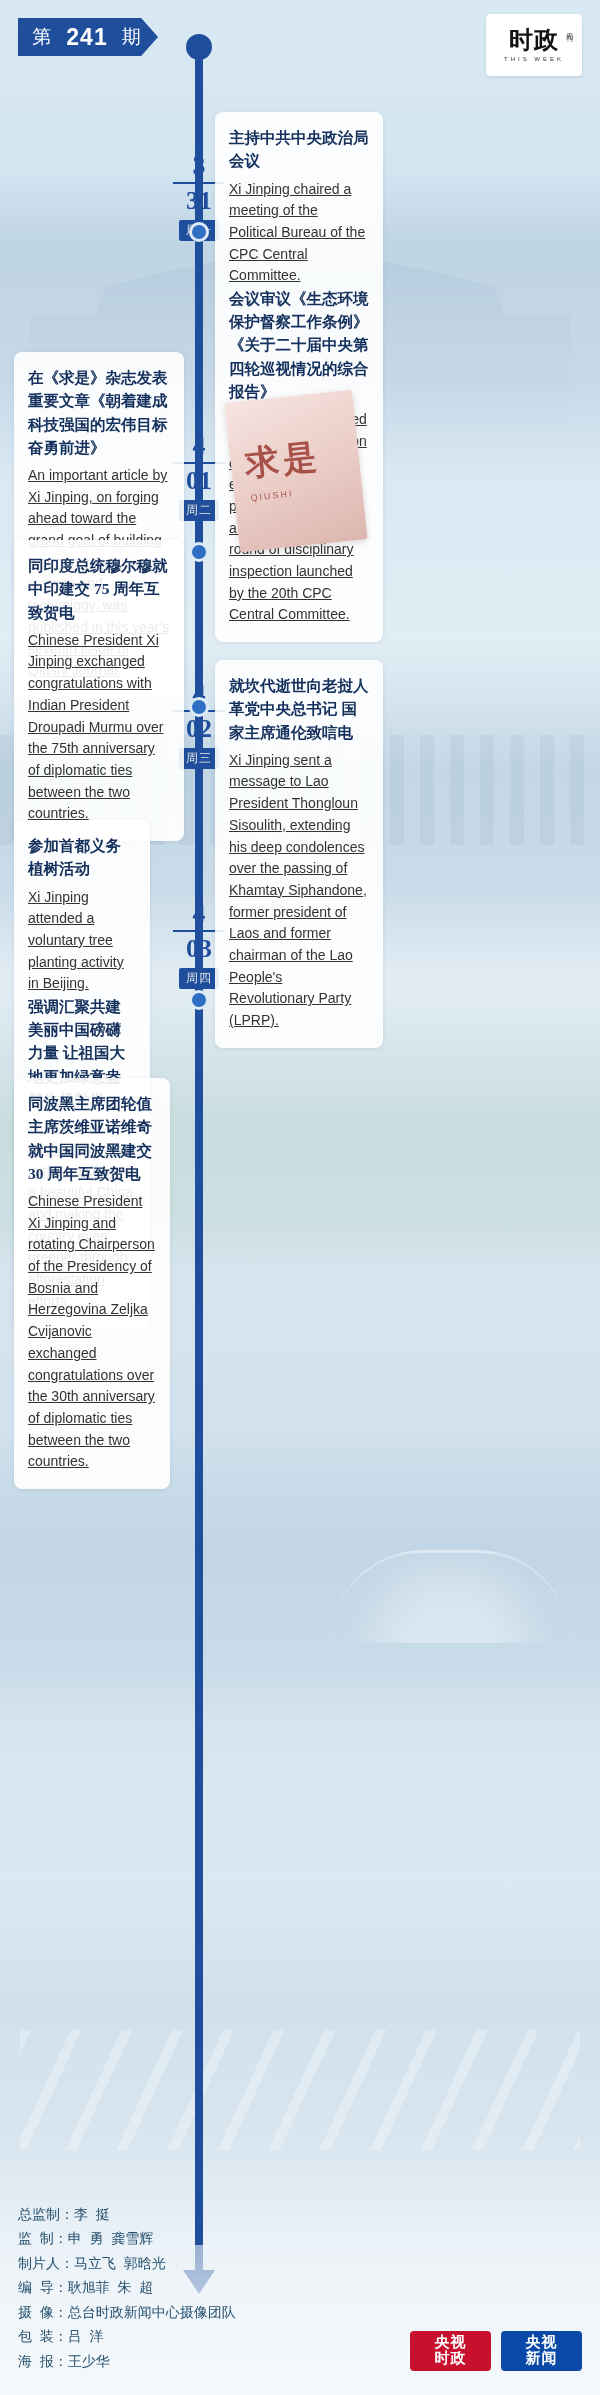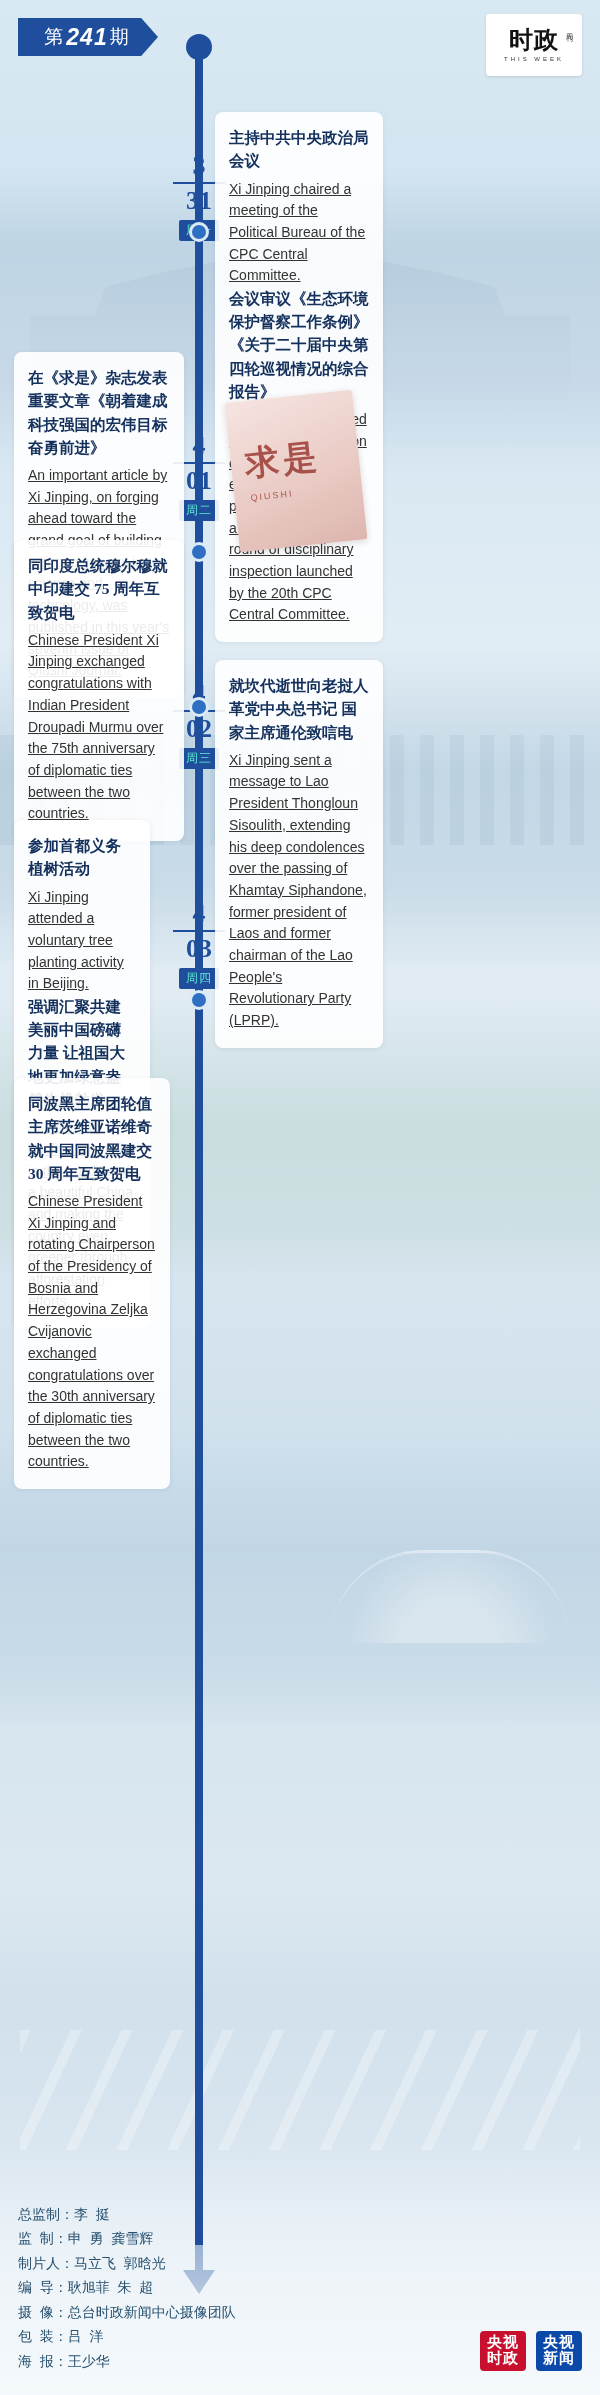--- a/index.html
+++ b/index.html
@@ -38,40 +38,40 @@
     opacity:.8;}
   .watermark{position:absolute;left:120px;top:2050px;width:360px;height:110px;
     font-size:96px;font-weight:bold;color:rgba(255,255,255,.35);letter-spacing:6px;
     font-family:"Liberation Serif", serif;}
 
   
   .issue-badge{position:absolute;left:18px;top:18px;height:38px;min-width:110px;
     background:#1f4f9c;color:#fff;display:flex;align-items:center;justify-content:center;
     padding:0 16px 0 14px;font-size:19px;letter-spacing:1px;
     clip-path:polygon(0 0, 88% 0, 100% 50%, 88% 100%, 0 100%);}
-  .issue-badge .num{font-size:23px;font-weight:bold;margin:0 2px;font-style:italic;}
+  .issue-badge .num{font-size:23px;font-weight:bold;margin:0 14px;}
   .logo{position:absolute;right:18px;top:14px;width:96px;height:62px;background:#fff;border-radius:4px;
     box-shadow:0 1px 3px rgba(0,0,0,.12);display:flex;flex-direction:column;align-items:center;justify-content:center;}
   .logo .cn{font-family:"Liberation Serif", serif;font-size:24px;font-weight:bold;color:#111;letter-spacing:1px;line-height:1;}
   .logo .sub{font-size:6px;color:#333;letter-spacing:3px;margin-top:4px;}
   .logo .side{position:absolute;right:8px;top:14px;font-size:7px;color:#444;writing-mode:vertical-rl;letter-spacing:1px;}
 
   
   .axis{position:absolute;left:195px;top:40px;width:8px;height:2245px;background:#1f4f9c;border-radius:4px;}
   .axis-cap{position:absolute;left:186px;top:34px;width:26px;height:26px;border-radius:50%;background:#1f4f9c;}
   .axis-arrow{position:absolute;left:183px;top:2270px;width:0;height:0;
     border-left:16px solid transparent;border-right:16px solid transparent;border-top:24px solid #1f4f9c;}
 
   .dot{position:absolute;left:189px;width:20px;height:20px;border-radius:50%;background:#2e6fc4;border:3px solid #dceaf5;box-sizing:border-box;}
 
   .datemark{position:absolute;left:162px;width:74px;text-align:center;color:#1f4f9c;}
   .datemark .m{font-size:26px;font-weight:bold;line-height:1.05;font-family:"Liberation Serif", serif;}
   .datemark .rule{width:52px;height:2px;background:#1f4f9c;margin:3px auto;}
   .datemark .d{font-size:26px;font-weight:bold;line-height:1.05;font-family:"Liberation Serif", serif;}
-  .datemark .w{display:inline-block;margin-top:5px;background:#1f4f9c;color:#5eead4;font-size:12px;
+  .datemark .w{display:inline-block;margin-top:5px;background:#1f4f9c;color:#e5e5e5;font-size:12px;
     padding:2px 7px;border-radius:2px;letter-spacing:1px;}
 
   
   .card{position:absolute;background:rgba(255,255,255,.90);border-radius:8px;
     padding:14px 14px 16px;box-sizing:border-box;box-shadow:0 1px 4px rgba(40,70,110,.10);}
   .card.right{left:215px;width:168px;}
   .card h3{margin:0 0 6px;font-size:15.5px;line-height:1.5;font-weight:bold;color:#14305c;
     font-family:"Liberation Serif", serif;}
   .card p{margin:6px 0 0;font-size:14px;line-height:1.55;color:#2a2a2a;text-decoration:underline;}
   .card .en{color:#333;}
@@ -83,21 +83,21 @@
   .qiushi .t{position:absolute;left:14px;top:40px;font-family:"Liberation Serif", serif;
     font-size:34px;color:#9c3b33;font-weight:bold;letter-spacing:4px;opacity:.85;}
   .qiushi .s{position:absolute;left:16px;top:92px;font-size:9px;color:#a85a50;letter-spacing:2px;}
 
   
   .footer{position:absolute;left:0;bottom:0;width:600px;height:150px;
     background:linear-gradient(180deg,rgba(236,243,248,.6),rgba(245,249,252,.95));}
   .credits{position:absolute;left:18px;bottom:22px;font-size:14px;line-height:1.75;color:#27516f;}
   .credits .row{white-space:pre;}
   .footer-logos{position:absolute;right:18px;bottom:24px;display:flex;gap:10px;}
-  .flogo{width:46px;height:40px;border-radius:4px;background:#c8102e;color:#fff;
+  .flogo{width:81px;height:40px;border-radius:4px;background:#c8102e;color:#fff;
     display:flex;flex-direction:column;align-items:center;justify-content:center;
     font-family:"Liberation Serif", serif;font-weight:bold;font-size:15px;line-height:1.05;letter-spacing:1px;}
   .flogo.blue{background:#0a49a8;}
 </style>
 </head>
 <body>
 
 <div class="bg-band band-temple"></div>
 <div class="bg-band band-city"></div>
 <div class="bg-band band-green"></div>

